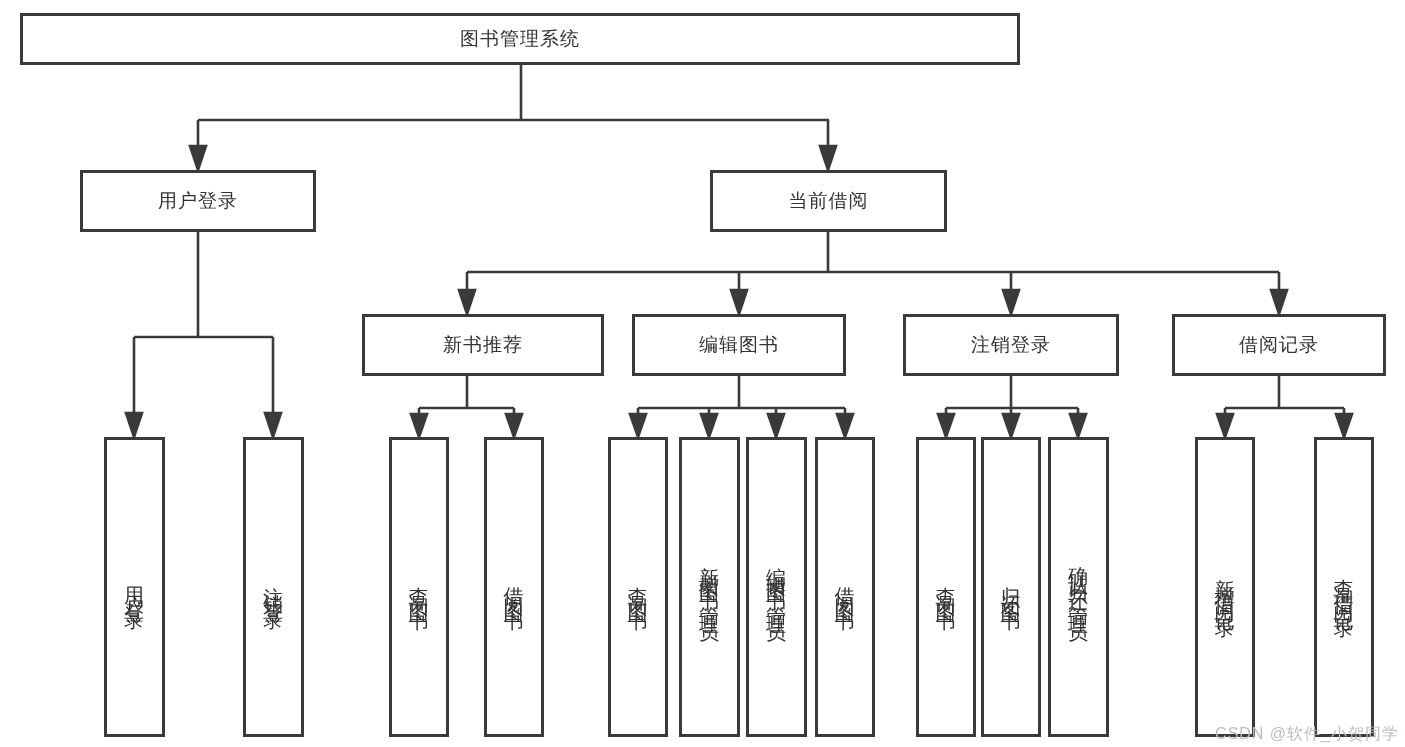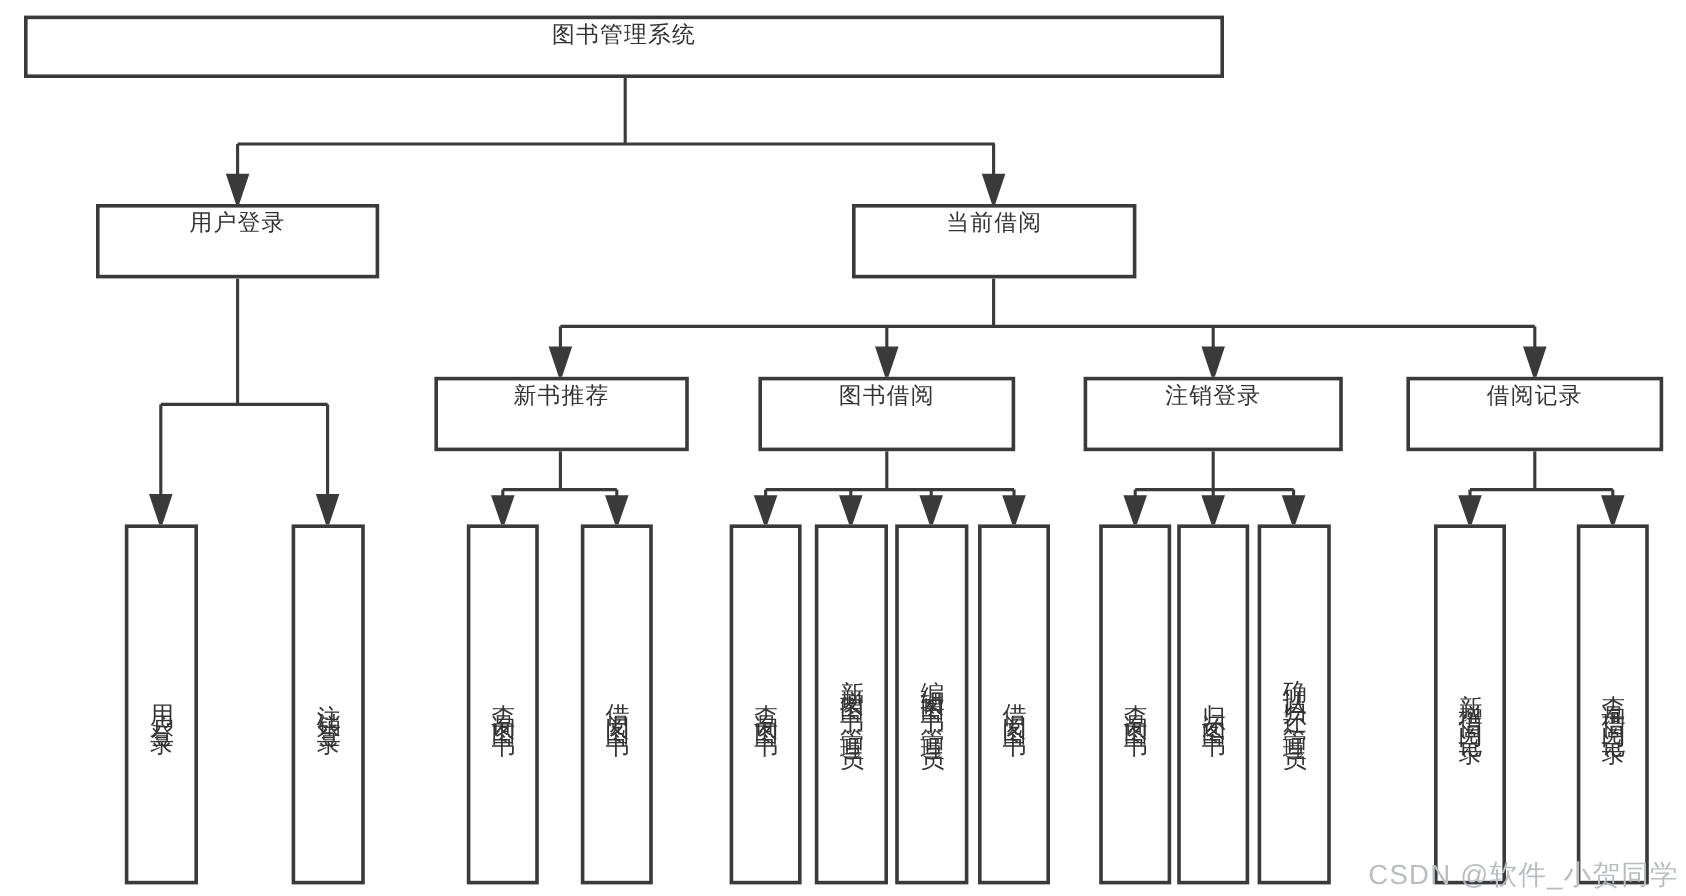--- a/index.html
+++ b/index.html
@@ -3,39 +3,39 @@
 <meta charset="utf-8">
 <title>Diagram</title>
 <style>
   html,body{margin:0;padding:0;background:#ffffff;}
   #canvas{
     position:relative;width:1405px;height:747px;background:#ffffff;overflow:hidden;
     font-family:"Liberation Sans","DejaVu Sans",sans-serif;color:#333333;
   }
   .node{
     position:absolute;background:#ffffff;border:3px solid #3a3a3a;
-    display:flex;align-items:flex-start;justify-content:center;box-sizing:border-box;
+    display:flex;align-items:center;justify-content:center;box-sizing:border-box;
   }
   .hlabel{
     font-size:19px;letter-spacing:1px;color:#333333;white-space:nowrap;
   }
   .vnode{
     position:absolute;background:#ffffff;border:3px solid #3a3a3a;
     display:flex;align-items:center;justify-content:center;box-sizing:border-box;
   }
   .vlabel{
     writing-mode:vertical-rl;text-orientation:mixed;
     font-size:20px;letter-spacing:8px;color:#333333;line-height:1;
     max-height:292px;
   }
   #connectors{position:absolute;left:0;top:0;z-index:0;}
   .node,.vnode{z-index:1;}
   #watermark{
     position:absolute;right:6px;bottom:2px;z-index:3;
-    font-size:23px;color:#b9bdc3;letter-spacing:1px;white-space:nowrap;
+    font-size:16px;color:#b9bdc3;letter-spacing:1px;white-space:nowrap;
   }
 </style>
 </head>
 <body>
 
 <div id="canvas">
 
   <svg id="connectors" width="1405" height="747" viewBox="0 0 1405 747">
     <g stroke="#3a3a3a" stroke-width="2.6" fill="#3a3a3a">
 
@@ -118,25 +118,25 @@
     <span class="hlabel">图书管理系统</span>
   </div>
 
   <div class="node" style="left:80px;top:170px;width:236px;height:62px;">
     <span class="hlabel">用户登录</span>
   </div>
   <div class="node" style="left:710px;top:170px;width:237px;height:62px;">
     <span class="hlabel">当前借阅</span>
   </div>
 
-  <div class="node" style="left:362px;top:314px;width:212px;height:62px;">
+  <div class="node" style="left:362px;top:314px;width:242px;height:62px;">
     <span class="hlabel">新书推荐</span>
   </div>
   <div class="node" style="left:632px;top:314px;width:214px;height:62px;">
-    <span class="hlabel">图书借阅</span>
+    <span class="hlabel">编辑图书</span>
   </div>
   <div class="node" style="left:903px;top:314px;width:216px;height:62px;">
     <span class="hlabel">注销登录</span>
   </div>
   <div class="node" style="left:1172px;top:314px;width:214px;height:62px;">
     <span class="hlabel">借阅记录</span>
   </div>
 
   <div class="vnode" style="left:104px;top:437px;width:61px;height:300px;">
     <span class="vlabel">用户登录</span>

